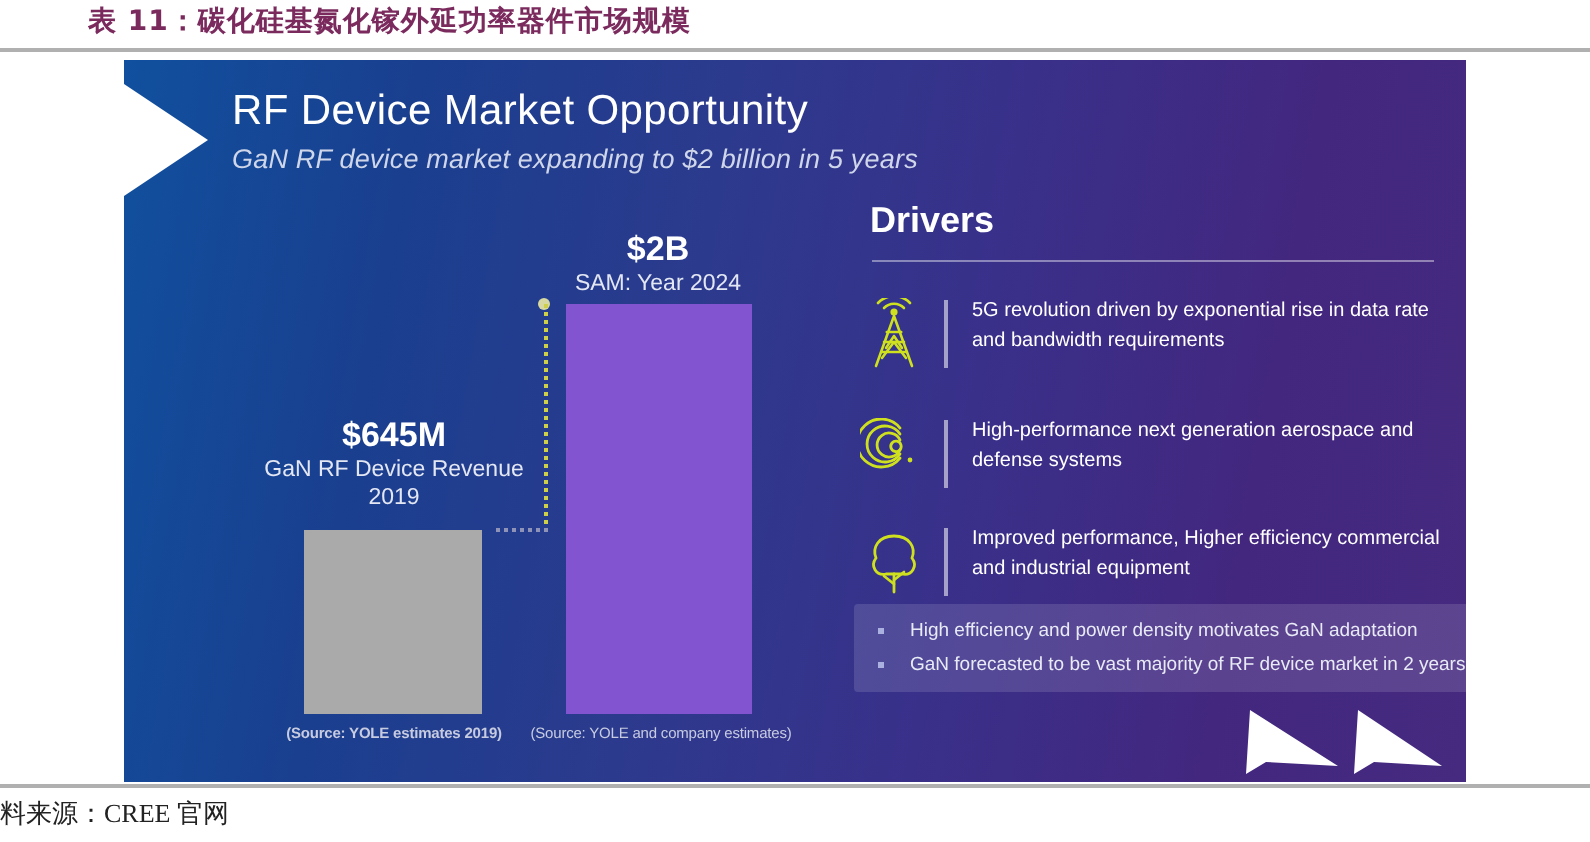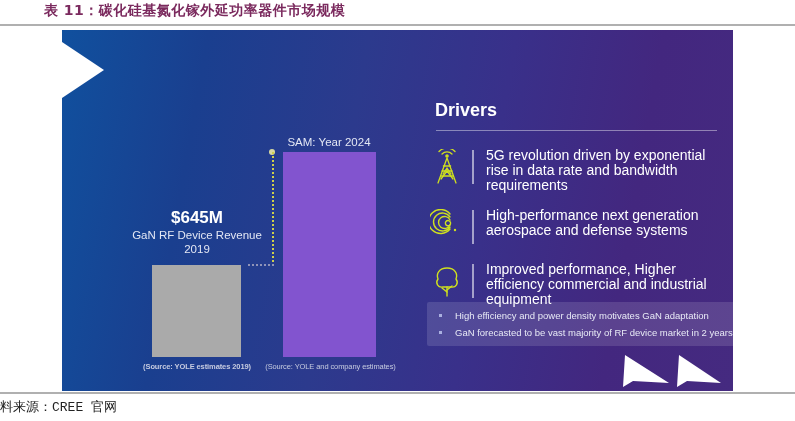--- a/index.html
+++ b/index.html
@@ -28,21 +28,21 @@
   }
 
   
   #bottom-rule{
     position:absolute;left:0;top:392px;width:795px;height:2px;
     background:#b0b0b0;
   }
   #source-line{
     position:absolute;left:0;top:398px;width:762px;height:20px;
     color:#222;font-size:13px;white-space:nowrap;overflow:hidden;
-    font-family:Liberation Mono, monospace;
+    font-family:Liberation Serif, serif;
   }
 
   
   #slide{
     position:absolute;left:62px;top:30px;width:671px;height:361px;
     background:linear-gradient(100deg,#10509e 0%,#1a3f8f 20%,#2c3a8d 42%,#39308a 62%,#43277f 82%,#452a80 100%);
     overflow:hidden;
   }
   
   #notch{
@@ -138,21 +138,21 @@
 
   .driver-icon{
     position:absolute;left:0;top:1px;width:34px;height:36px;
   }
   .driver-divider{
     position:absolute;left:42px;top:2px;width:2px;height:34px;
     background:rgba(255,255,255,.55);
   }
   .driver-text{
     position:absolute;left:56px;top:0px;width:244px;
-    color:#ffffff;font-size:14px;line-height:15px;
+    color:#ffffff;font-size:10px;line-height:15px;
   }
 
   
   #bullet-box{
     position:absolute;left:5px;top:272px;width:300px;height:44px;
     background:rgba(255,255,255,.13);
     border-radius:2px;
     padding-left:32px;
   }
   .bullet-row{
@@ -179,32 +179,35 @@
     <polygon points="0,0 0,12 40,40 0,68 0,90 74,90 74,0" fill="none"></polygon>
     <polygon points="0,14 38,40 0,66 0,90 -6,90 -6,14" fill="#ffffff"></polygon>
     <polygon points="0,12 42,40 0,68 0,90 -10,90 -10,12" fill="#ffffff"></polygon>
   </svg>
 
   <svg id="corner-arrows" viewBox="0 0 130 60" preserveAspectRatio="none">
     <polygon points="22,24 66,52 30,50 20,56" fill="#ffffff"></polygon>
     <polygon points="76,24 118,52 84,50 74,56" fill="#ffffff"></polygon>
   </svg>
 
+  <div id="slide-title">RF Device Market Opportunity</div>
+  <div id="slide-subtitle">GaN RF device market expanding to $2 billion in 5 years</div>
 
   <div id="chart">
 
     <div id="val-2018" class="bar-value">$645M</div>
     <div id="sub-2018" class="bar-sub">GaN RF Device Revenue 2019</div>
     <div id="bar-2018" class="bar"></div>
     <div id="src-2018" class="bar-source">(Source: YOLE estimates 2019)</div>
 
     <div id="dot-cap"></div>
     <div id="dotted-line"></div>
     <div id="dot-foot"></div>
 
+    <div id="val-2024" class="bar-value">$2B</div>
     <div id="sub-2024" class="bar-sub">SAM: Year 2024</div>
     <div id="bar-2024" class="bar"></div>
     <div id="src-2024" class="bar-source">(Source: YOLE and company estimates)</div>
   </div>
 
   <div id="drivers">
     <div id="drivers-title">Drivers</div>
     <div id="drivers-rule"></div>
 
     <div id="driver-0" class="driver">

